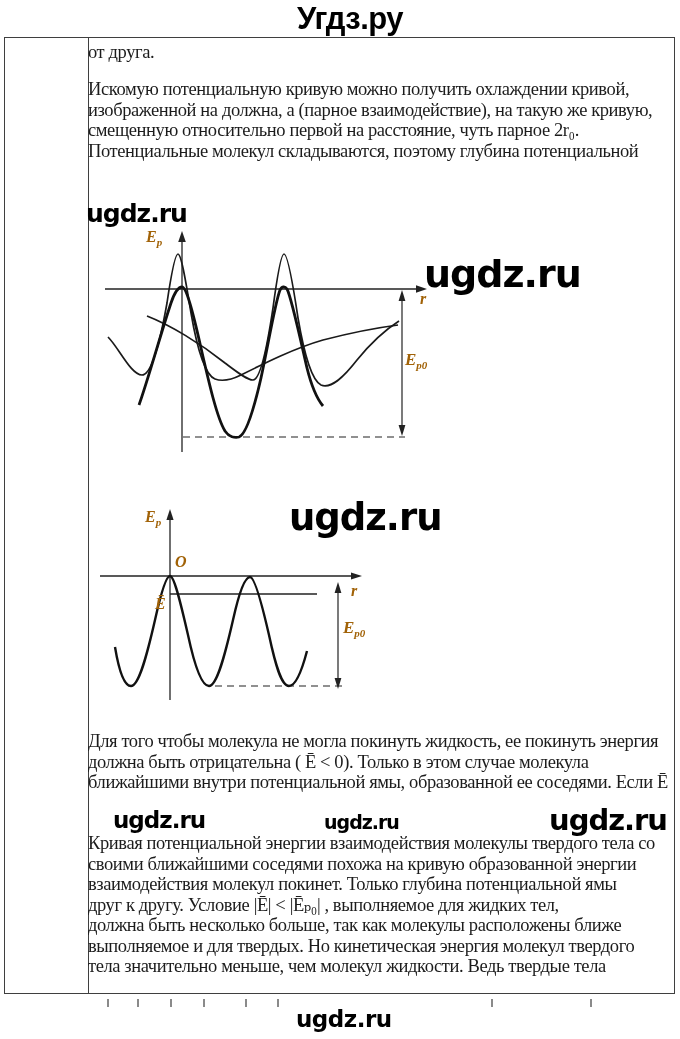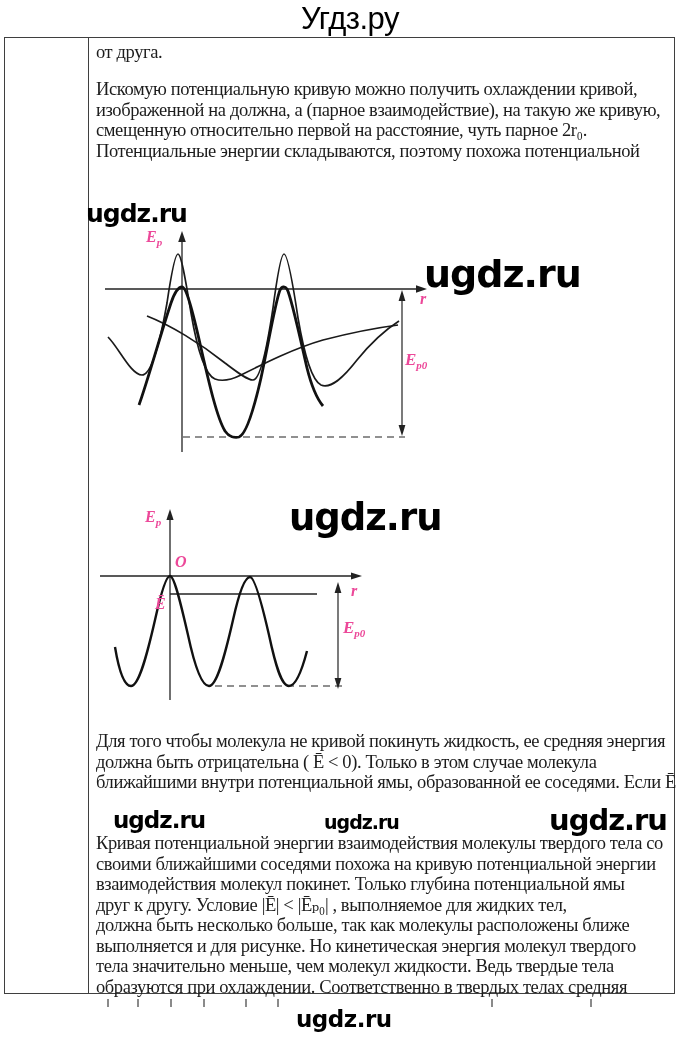--- a/index.html
+++ b/index.html
@@ -11,57 +11,57 @@
     font-family:"Liberation Serif","DejaVu Serif",serif;
     color:#1c1c1c;
   }
   .abs{position:absolute;}
   
   .site-header{
     left:0;top:1px;width:680px;
     padding-left:20px;box-sizing:border-box;
     text-align:center;
     font-family:"Liberation Sans","DejaVu Sans",sans-serif;
-    font-weight:normal;font-size:31px;color:#000;
+    font-weight:bold;font-size:31px;color:#000;
     letter-spacing:-0.5px;
   }
   .site-footer{
     left:296px;top:1006px;
     font-family:"DejaVu Sans","Liberation Sans",sans-serif;
     font-weight:bold;font-size:23px;color:#000;
     letter-spacing:-0.5px;
   }
   
   .sheet{
     left:4px;top:37px;width:671px;height:957px;
     border:1px solid #3f3f3f;
     box-sizing:border-box;
   }
   .sheet-divider{
     left:88px;top:38px;height:955px;width:1px;
     background:#3f3f3f;
   }
   
-  .para{left:96px;}
+  .para{left:88px;}
   .tl{
     white-space:nowrap;
     font-size:18.5px;line-height:20.5px;height:20.5px;
     letter-spacing:-0.4px;color:#1c1c1c;
   }
   
   .wm{
     font-family:"DejaVu Sans","Liberation Sans",sans-serif;
     font-weight:bold;color:#000;line-height:1;
     letter-spacing:-1px;
   }
   
   .lbl{
     font-family:"Liberation Serif","DejaVu Serif",serif;
     font-style:italic;font-weight:bold;
-    font-size:16px;line-height:1;color:#ec4899;
+    font-size:16px;line-height:1;color:#a16207;
     white-space:nowrap;
     text-align:center;
   }
   .lbl sub{font-size:11px;font-style:italic;}
   svg{display:block;}
   .tick{
     width:2px;height:8px;background:#8a8a8a;top:999px;
   }
 </style>
 </head>
@@ -73,21 +73,21 @@
 <div class="abs sheet-divider"></div>
 
 <div class="abs para" style="top:42px">
   <div class="tl">от друга.</div>
 </div>
 
 <div class="abs para" style="top:79px">
   <div class="tl">Искомую потенциальную кривую можно получить охлаждении кривой,</div>
   <div class="tl">изображенной на должна, а (парное взаимодействие), на такую же кривую,</div>
   <div class="tl">смещенную относительно первой на расстояние, чуть парное 2r₀.</div>
-  <div class="tl">Потенциальные энергии складываются, поэтому похожа потенциальной</div>
+  <div class="tl">Потенциальные молекул складываются, поэтому глубина потенциальной</div>
 </div>
 
 <div class="abs wm" style="left:86px;top:201px;font-size:25px">ugdz.ru</div>
 
 <div class="abs wm" style="left:424px;top:255px;font-size:38px">ugdz.ru</div>
 
 <svg class="abs" style="left:95px;top:228px" width="345" height="230" viewBox="0 0 345 230">
   <g stroke="#222" stroke-width="1.3" fill="none">
     <line x1="87" y1="12" x2="87" y2="224"></line>
     <line x1="10" y1="61" x2="324" y2="61"></line>
@@ -126,38 +126,37 @@
   </g>
   <path fill="none" stroke="#111" stroke-width="2.4" d="M20 152 C23 170,28 191,36 191 C44 191,52 160,60 125 C66 98,71 81,75 81 C79 81,85 105,93 140 C99 168,106 191,114 191 C122 191,130 160,138 125 C144 98,150 82,155 82 C159 82,166 105,174 140 C180 168,186 191,194 191 C201 191,207 175,212 156"></path>
 </svg>
 <span class="abs lbl" style="left:145px;top:509px"><span>E</span><sub>p</sub></span>
 <span class="abs lbl" style="left:175px;top:554px">O</span>
 <span class="abs lbl" style="left:155px;top:596px">Ē</span>
 <span class="abs lbl" style="left:351px;top:583px">r</span>
 <span class="abs lbl" style="left:343px;top:619px;font-size:17px"><span>E</span><sub>p0</sub></span>
 
 <div class="abs para" style="top:731px">
-  <div class="tl">Для того чтобы молекула не кривой покинуть жидкость, ее средняя энергия</div>
+  <div class="tl">Для того чтобы молекула не могла покинуть жидкость, ее покинуть энергия</div>
   <div class="tl">должна быть отрицательна ( Ē &lt; 0). Только в этом случае молекула</div>
   <div class="tl">ближайшими внутри потенциальной ямы, образованной ее соседями. Если Ē</div>
 </div>
 
 <div class="abs wm" style="left:113px;top:809px;font-size:23px">ugdz.ru</div>
 <div class="abs wm" style="left:324px;top:813px;font-size:19px">ugdz.ru</div>
 <div class="abs wm" style="left:549px;top:806px;font-size:29px">ugdz.ru</div>
 
 <div class="abs para" style="top:833px">
   <div class="tl">Кривая потенциальной энергии взаимодействия молекулы твердого тела со</div>
-  <div class="tl">своими ближайшими соседями похожа на кривую потенциальной энергии</div>
+  <div class="tl">своими ближайшими соседями похожа на кривую образованной энергии</div>
   <div class="tl">взаимодействия молекул покинет. Только глубина потенциальной ямы</div>
   <div class="tl">друг к другу. Условие |Ē| &lt; |Ēₚ₀| , выполняемое для жидких тел,</div>
   <div class="tl">должна быть несколько больше, так как молекулы расположены ближе</div>
-  <div class="tl">выполняется и для рисунке. Но кинетическая энергия молекул твердого</div>
+  <div class="tl">выполняемое и для твердых. Но кинетическая энергия молекул твердого</div>
   <div class="tl">тела значительно меньше, чем молекул жидкости. Ведь твердые тела</div>
-  <div class="tl">образуются при охлаждении. Соответственно в твердых телах средняя</div>
 </div>
 
 <div class="abs tick" style="left:107px"></div>
 <div class="abs tick" style="left:137px"></div>
 <div class="abs tick" style="left:170px"></div>
 <div class="abs tick" style="left:203px"></div>
 <div class="abs tick" style="left:245px"></div>
 <div class="abs tick" style="left:277px"></div>
 <div class="abs tick" style="left:491px"></div>
 <div class="abs tick" style="left:590px"></div>

